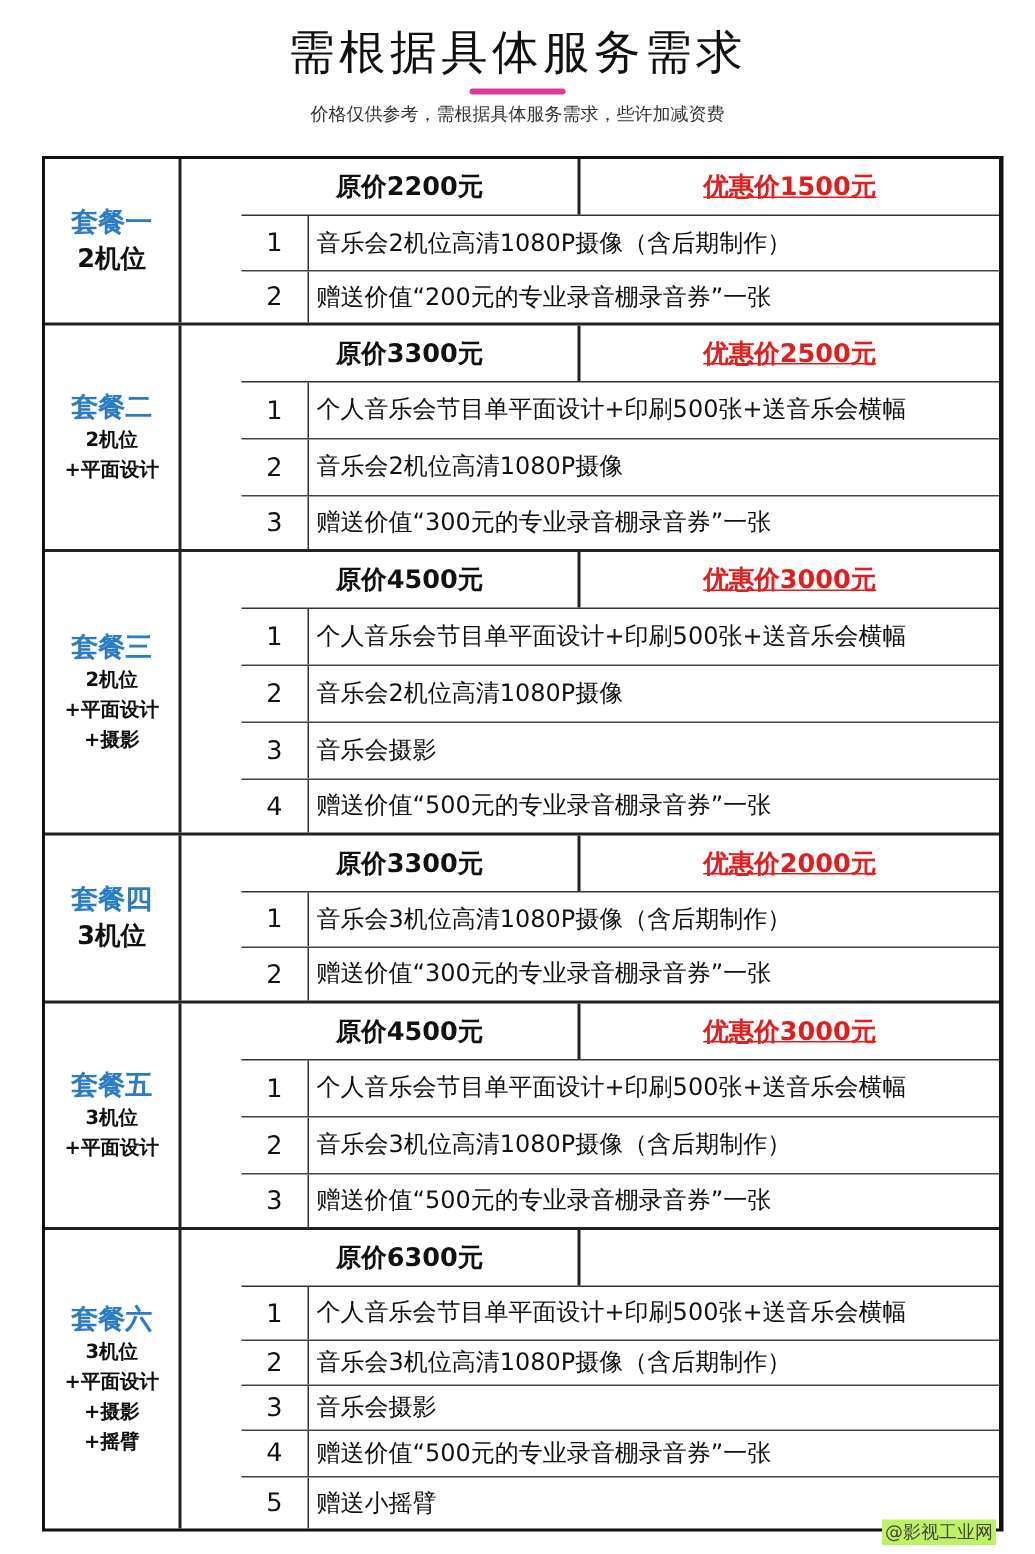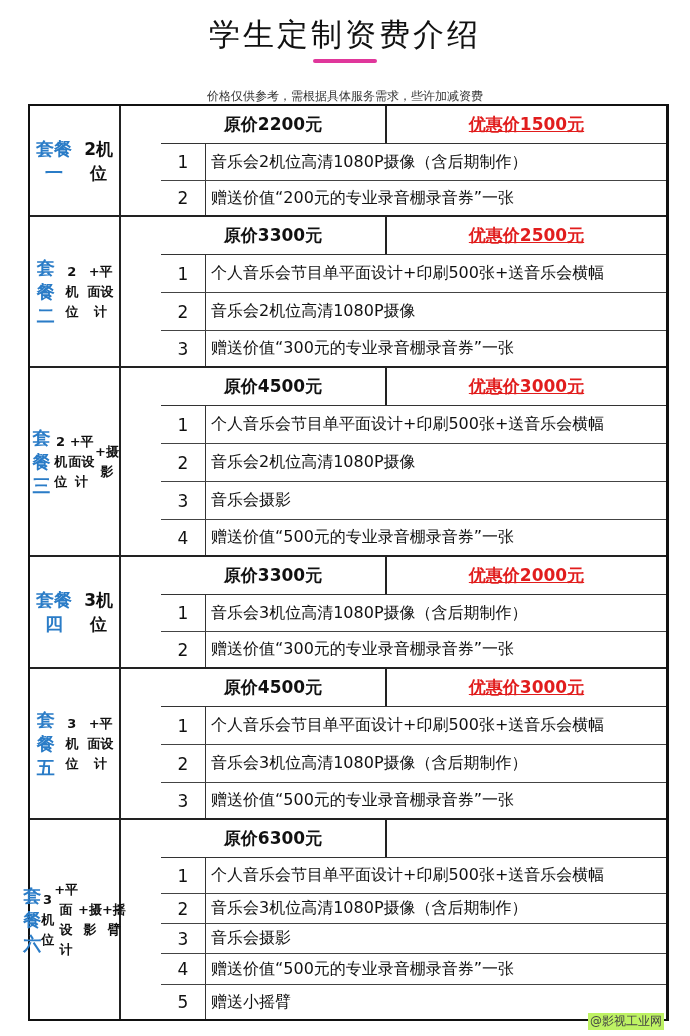--- a/index.html
+++ b/index.html
@@ -9,34 +9,34 @@
   }
   .title {
     position: absolute; left: 0; top: 14px; width: 690px; text-align: center;
     font-size: 31px; letter-spacing: 3px; color: #111; font-weight: normal;
   }
   .title-underline {
     position: absolute; left: 313px; top: 59px; width: 64px; height: 4px;
     border-radius: 2px; background: #e0379b;
   }
   .subtitle {
-    position: absolute; left: 0; top: 88px; width: 690px; text-align: center;
+    position: absolute; left: 0; top: 68px; width: 690px; text-align: center;
     font-size: 12px; color: #333;
   }
   .table {
     position: absolute; left: 28px; top: 104px; width: 641px;
     border: 2px solid #111; border-right-width: 3px; box-sizing: border-box;
   }
   .group {
     display: flex; border-bottom: 2px solid #222; box-sizing: border-box;
   }
   .group:last-child { border-bottom: none; }
   .g-label {
     width: 91px; flex: 0 0 91px; border-right: 2px solid #222;
-    display: flex; flex-direction: row; align-items: center; justify-content: center;
+    display: flex; flex-direction: column; align-items: center; justify-content: center;
     text-align: center; box-sizing: border-box;
   }
   .g-name { color: #2a7cc7; font-weight: bold; font-size: 18px; line-height: 24px; }
   .g-sub { font-weight: bold; color: #111; line-height: 20px; }
   .g-sub.big { font-size: 17px; line-height: 24px; }
   .g-sub.small { font-size: 13px; }
   .g-body { flex: 1; display: flex; flex-direction: column; padding-left: 40px; }
   .price-row { display: flex; height: 37px; border-bottom: 1.5px solid #333; box-sizing: border-box; }
   .price-orig {
     width: 226px; flex: 0 0 226px; border-right: 2px solid #222; box-sizing: border-box;
@@ -59,21 +59,21 @@
     font-size: 16px; color: #111; white-space: nowrap; overflow: hidden;
   }
   .watermark {
     position: absolute; left: 588px; top: 1013px; font-size: 12px; color: #444;
     background: #bef264; padding: 0 2px;
   }
 </style>
 </head>
 <body>
 
-<div class="title">学生定制资费介绍</div>
+<div class="title">需根据具体服务需求</div>
 <div class="title-underline"></div>
 <div class="subtitle">价格仅供参考，需根据具体服务需求，些许加减资费</div>
 
 <div class="table">
 
   <div class="group">
     <div class="g-label">
       <div class="g-name">套餐一</div>
       <div class="g-sub big">2机位</div>
     </div>

